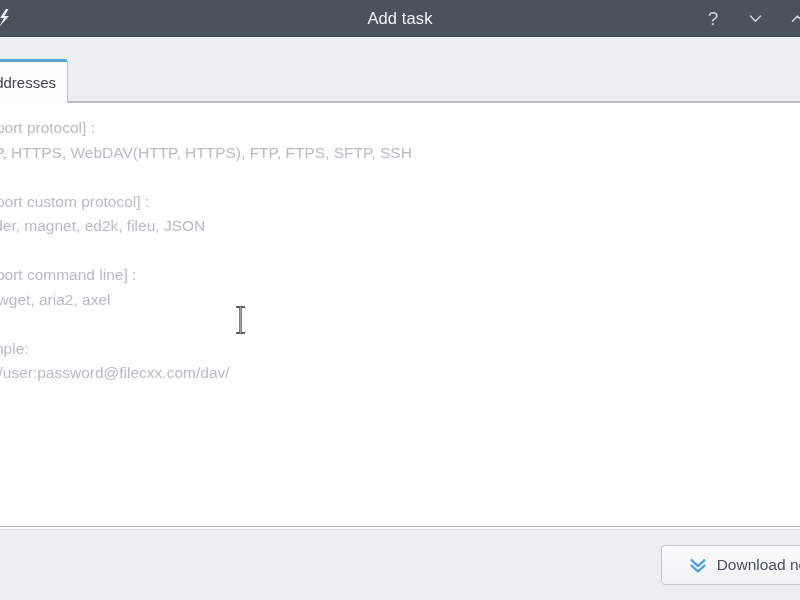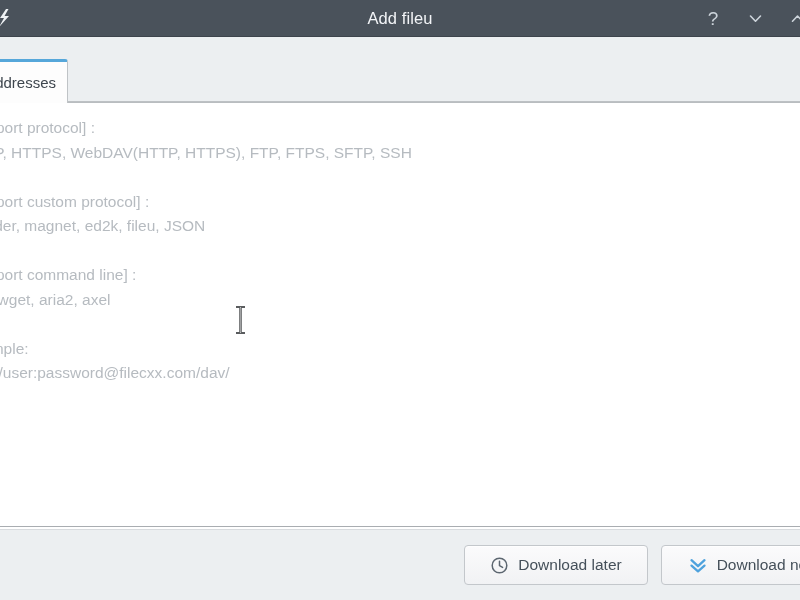--- a/index.html
+++ b/index.html
@@ -115,21 +115,21 @@
 
 <div class="titlebar">
 
   <div class="tb-left-icon">
     <svg width="22" height="22" viewBox="0 0 22 22" aria-hidden="true">
       <path d="M14 2 L8 11 L12 11 L7 20 L17 9 L12.5 9 L16.5 2 Z" fill="#eef1f4"></path>
     </svg>
   </div>
 
   <div class="tb-title">
-    <span>Add fileu</span>
+    <span>Add task</span>
   </div>
 
   <div class="tb-buttons">
     <div class="tb-btn">
       <span>?</span>
     </div>
     <div class="tb-btn">
       <svg width="17" height="17" viewBox="0 0 17 17" aria-hidden="true">
         <path d="M3.5 6 L8.5 11.2 L13.5 6" fill="none" stroke="#cdd4db" stroke-width="1.6" stroke-linecap="round" stroke-linejoin="round"></path>
       </svg>
@@ -167,29 +167,20 @@
       <path d="M2 1 H11 M2 27 H11 M6.5 1 V27" stroke="#ffffff" stroke-width="0.6" fill="none"></path>
     </svg>
   </div>
 </div>
 
 <div class="sep"></div>
 <div class="sep2"></div>
 
 <div class="footer">
 
-  <div class="btn" id="btn-later">
-    <span class="ic">
-      <svg width="19" height="19" viewBox="0 0 19 19" aria-hidden="true">
-        <circle cx="9.5" cy="9.5" r="7.3" fill="none" stroke="#5c6670" stroke-width="1.5"></circle>
-        <path d="M9.5 5.2 V9.6 L12.6 11.4" fill="none" stroke="#5c6670" stroke-width="1.5" stroke-linecap="round" stroke-linejoin="round"></path>
-      </svg>
-    </span>
-    <span>Download later</span>
-  </div>
 
   <div class="btn" id="btn-now">
     <span class="ic">
       <svg width="20" height="20" viewBox="0 0 20 20" aria-hidden="true">
         <path d="M3.5 5.2 L10 11.2 L16.5 5.2" fill="none" stroke="#4ea2dd" stroke-width="2.3" stroke-linecap="round" stroke-linejoin="round"></path>
         <path d="M3.5 10.6 L10 16.3 L16.5 10.6" fill="none" stroke="#4ea2dd" stroke-width="2.3" stroke-linecap="round" stroke-linejoin="round"></path>
       </svg>
     </span>
     <span>Download now</span>
   </div>

